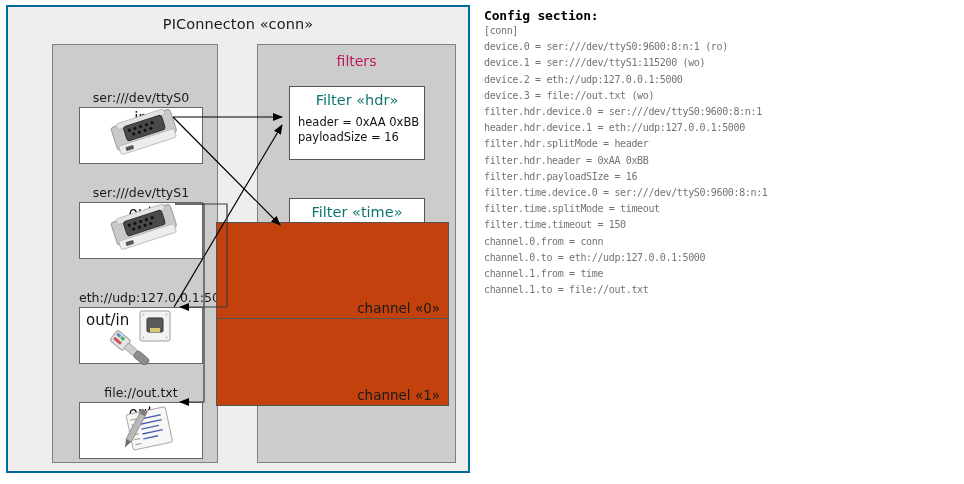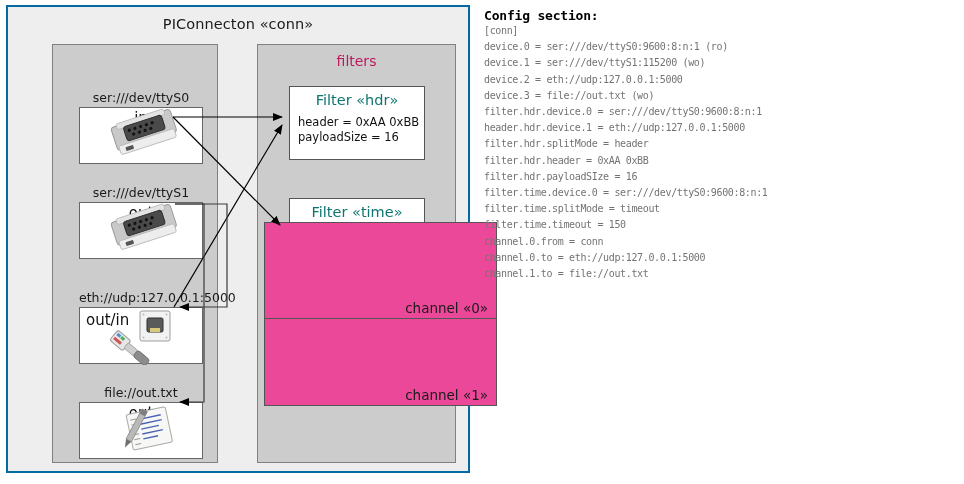--- a/index.html
+++ b/index.html
@@ -56,23 +56,22 @@
   .filter-title{
     text-align:center;font-size:14.5px;color:#0f766e;
     margin-top:5px;margin-bottom:7px;
   }
   .filter-prop{
     font-size:11.5px;color:#111111;margin-left:8px;line-height:15px;
     white-space:nowrap;
   }
   
   .channel-box{
-    position:absolute;background:#ec4899;border:1px solid #555555;
+    position:absolute;background:#c2410c;border:1px solid #555555;
     box-sizing:border-box;
-    margin-left:48px;
   }
   #channel-0{left:208px;top:215px;width:233px;height:97px;}
   #channel-1{left:208px;top:311px;width:233px;height:88px;}
   .channel-label{
     position:absolute;right:8px;bottom:2px;font-size:13.5px;color:#1a1a1a;
     white-space:nowrap;
   }
   
   #edges{position:absolute;left:0;top:0;width:464px;height:468px;
          pointer-events:none;}
@@ -262,15 +261,16 @@
       <div class="cfg-line">filter.hdr.device.0 = ser:///dev/ttyS0:9600:8:n:1</div>
       <div class="cfg-line">header.hdr.device.1 = eth://udp:127.0.0.1:5000</div>
       <div class="cfg-line">filter.hdr.splitMode = header</div>
       <div class="cfg-line">filter.hdr.header = 0xAA 0xBB</div>
       <div class="cfg-line">filter.hdr.payloadSIze = 16</div>
       <div class="cfg-line">filter.time.device.0 = ser:///dev/ttyS0:9600:8:n:1</div>
       <div class="cfg-line">filter.time.splitMode = timeout</div>
       <div class="cfg-line">filter.time.timeout = 150</div>
       <div class="cfg-line">channel.0.from = conn</div>
       <div class="cfg-line">channel.0.to = eth://udp:127.0.0.1:5000</div>
+      <div class="cfg-line">channel.1.from = time</div>
       <div class="cfg-line">channel.1.to = file://out.txt</div>
     </div>
 </div>
 
 </body></html>

